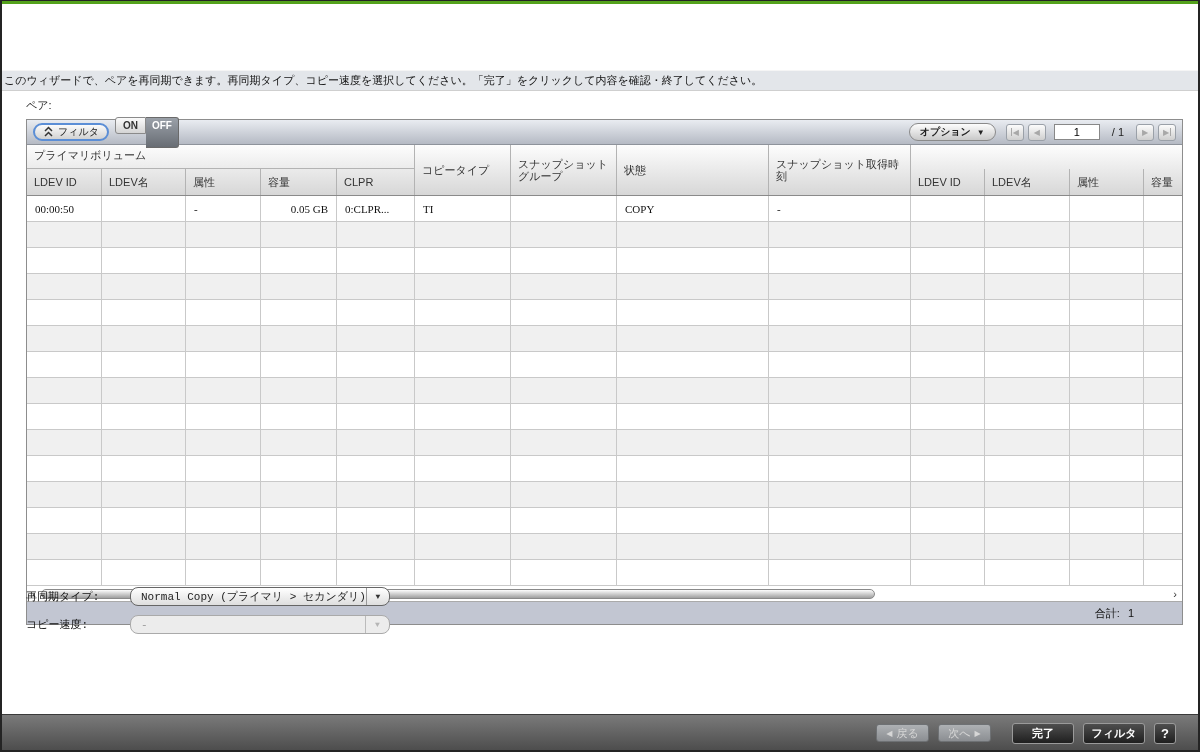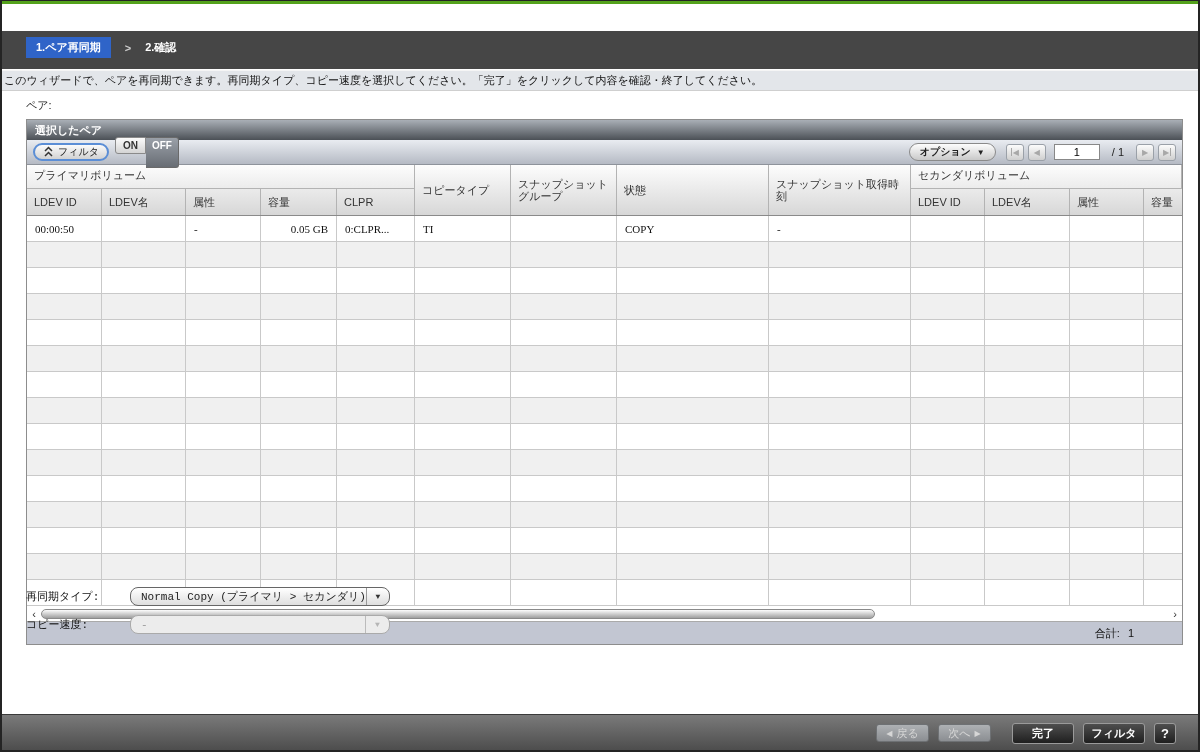--- a/index.html
+++ b/index.html
@@ -110,34 +110,26 @@
   .gap12 { width:3px; }
   .mini-arrow { font-size:8px; }
 </style>
 </head>
 <body>
 
 <div id="app">
   <div class="green-line"></div>
 
 
-  <div class="crumbbar">
-    <div class="crumbs">
-      <span class="crumb-active">1.ペア再同期</span>
-      <span class="crumb-sep">&gt;</span>
-      <span class="crumb">2.確認</span>
-    </div>
-  </div>
 
   <div class="instruction">このウィザードで、ペアを再同期できます。再同期タイプ、コピー速度を選択してください。「完了」をクリックして内容を確認・終了してください。</div>
 
   <div class="pair-label">ペア:</div>
 
   <div class="tablebox">
-    <div class="tbl-title">選択したペア</div>
 
     <div class="toolbar">
       <div class="filter-btn">
         <span>
           <svg width="11" height="11" viewBox="0 0 11 11">
               <path d="M2 5 L5.5 1.5 L9 5" stroke="#333" stroke-width="1.5" fill="none"></path>
               <path d="M2 10 L5.5 6.5 L9 10" stroke="#333" stroke-width="1.5" fill="none"></path>
             </svg>
         </span>
         <span>フィルタ</span>
@@ -161,21 +153,20 @@
         <div class="pgbtn">▶<span class="bar"></span></div>
       </div>
     </div>
 
     <div class="thead grid13">
       <div class="th group" style="grid-column:1/6">プライマリボリューム</div>
       <div class="th span2" style="grid-column:6">コピータイプ</div>
       <div class="th span2" style="grid-column:7">スナップショットグループ</div>
       <div class="th span2" style="grid-column:8">状態</div>
       <div class="th span2" style="grid-column:9">スナップショット取得時刻</div>
-      <div class="th group" style="grid-column:10/14">セカンダリボリューム</div>
       <div class="th" style="grid-column:1;grid-row:2">LDEV ID</div>
       <div class="th" style="grid-column:2;grid-row:2">LDEV名</div>
       <div class="th" style="grid-column:3;grid-row:2">属性</div>
       <div class="th" style="grid-column:4;grid-row:2">容量</div>
       <div class="th" style="grid-column:5;grid-row:2">CLPR</div>
       <div class="th" style="grid-column:10;grid-row:2">LDEV ID</div>
       <div class="th" style="grid-column:11;grid-row:2">LDEV名</div>
       <div class="th" style="grid-column:12;grid-row:2">属性</div>
       <div class="th" style="grid-column:13;grid-row:2">容量</div>
     </div>

